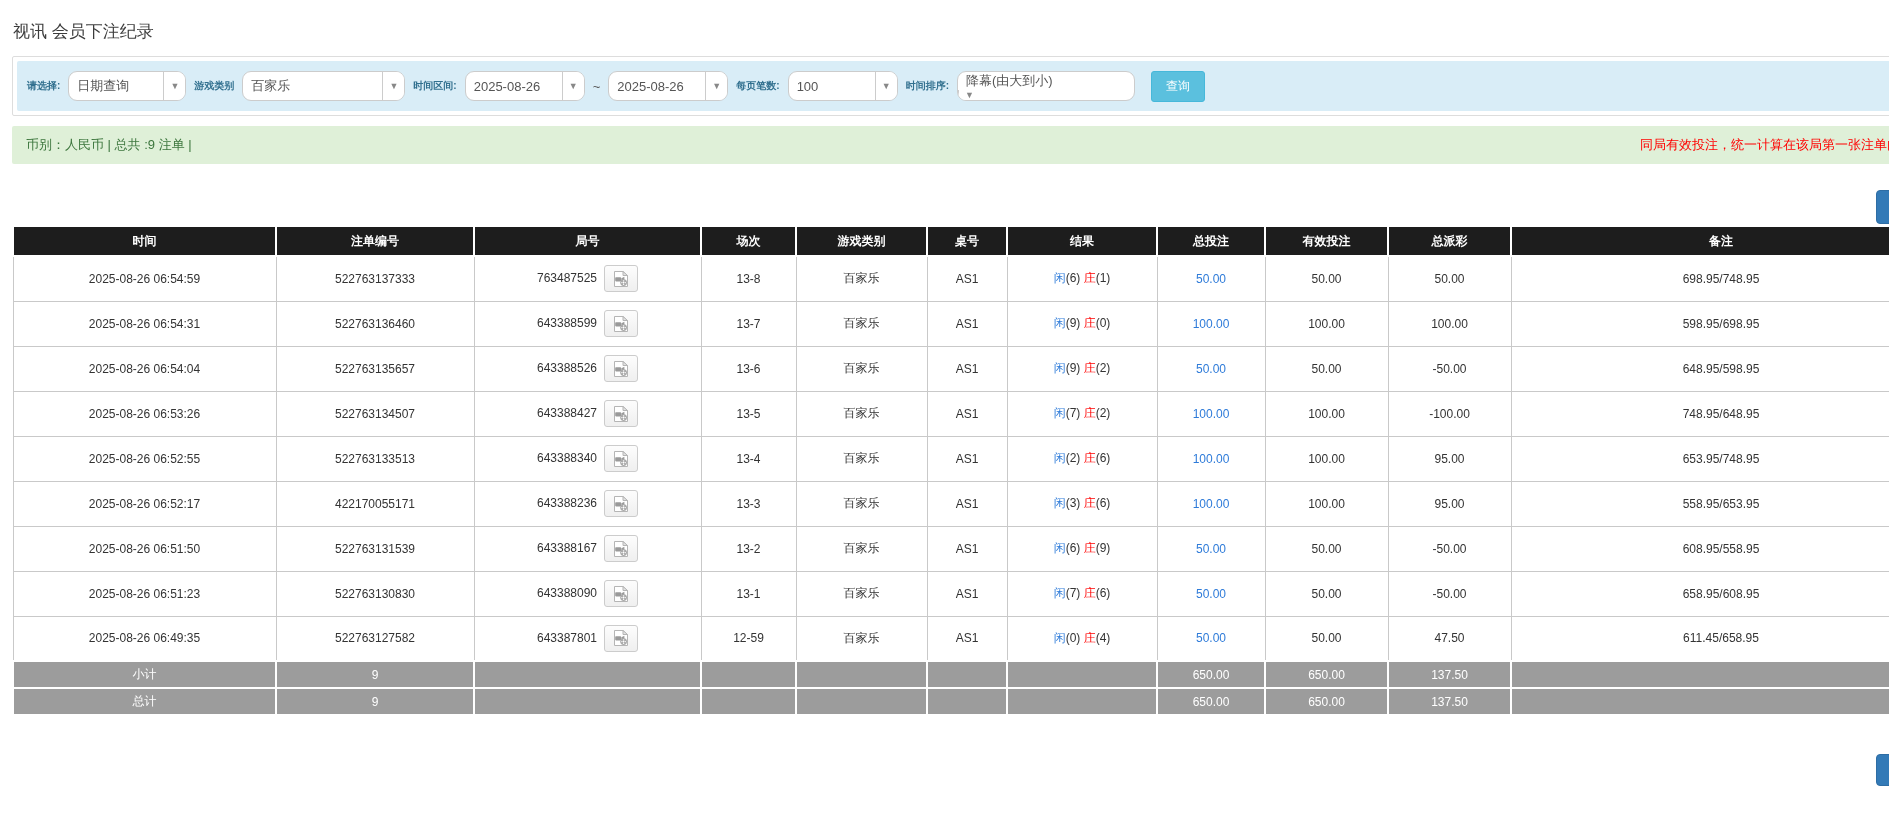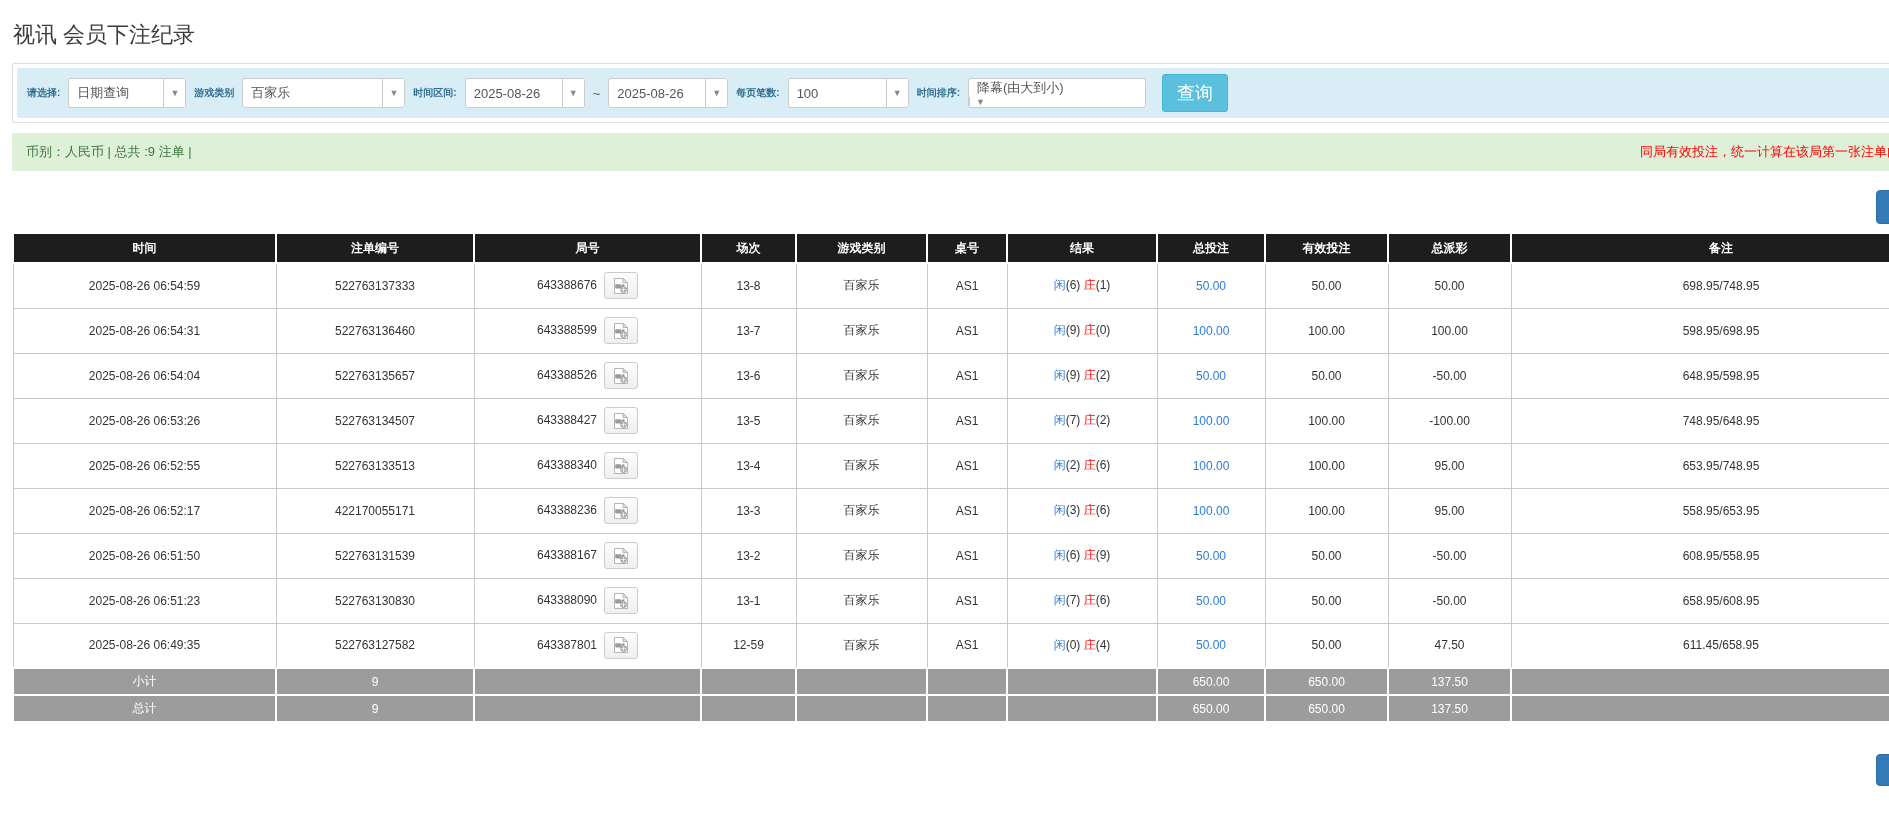--- a/index.html
+++ b/index.html
@@ -6,21 +6,21 @@
   html, body { width: 1889px; height: 826px; }
   body {
     position: relative;
     overflow: hidden;
     background: #ffffff;
     font-family: "Liberation Sans", "DejaVu Sans", sans-serif;
     color: #333;
   }
   .page-title {
     margin: 20px 7px 0 13px;
-    font-size: 22px;
+    font-size: 17px;
     font-weight: normal;
     color: #3c3c3c;
   }
   
   .filter-panel {
     margin: 13px 0 0 12px;
     width: 1918px;
     border: 1px solid #ddd;
     border-radius: 2px;
     padding: 4px;
@@ -40,21 +40,21 @@
     font-size: 10px;
     font-weight: bold;
     color: #31708f;
   }
   .select {
     display: inline-flex;
     align-items: stretch;
     height: 30px;
     background: #fff;
     border: 1px solid #ccc;
-    border-radius: 3px;
+    border-radius: 9px;
     overflow: hidden;
     cursor: pointer;
   }
   .select .sel-value {
     display: flex; align-items: center;
     padding: 0 8px;
     font-size: 13px;
     color: #555;
     flex: 1 1 auto;
   }
@@ -62,30 +62,30 @@
     width: 22px;
     border-left: 1px solid #ccc;
     display: flex; align-items: center; justify-content: center;
     background: #fff;
     color: #888;
     font-size: 9px;
   }
   .w-select1 { width: 118px; }
   .w-select2 { width: 163px; }
   .w-date    { width: 120px; }
-  .w-size    { width: 121px; }
+  .w-size    { width: 110px; }
   .w-sort    { width: 178px; flex-direction: column; }
   .tilde { font-size: 13px; color: #555; }
   .btn-search {
     margin-left: 8px;
     background: #5bc0de;
     border: 1px solid #46b8da;
     border-radius: 3px;
     color: #fff;
-    font-size: 18px;
+    font-size: 12px;
     padding: 6px 14px;
     cursor: pointer;
   }
   
   .summary-bar {
     margin: 10px 0 0 12px;
     width: 1918px;
     height: 38px;
     background: #dff0d8;
     border-radius: 2px;
@@ -235,21 +235,21 @@
         <th>总投注</th>
         <th>有效投注</th>
         <th>总派彩</th>
         <th>备注</th>
       </tr>
     </thead>
   <tbody>
       <tr>
         <td>2025-08-26 06:54:59</td>
         <td>522763137333</td>
-        <td><span>643388676</span><span class="video-btn">
+        <td><span>763487525</span><span class="video-btn">
             <svg width="18" height="16" viewBox="0 0 18 16">
               <path d="M2.5 0.5 h8.5 l4.5 4 v11 h-13 z" fill="#ffffff" stroke="#b5b5b5"></path>
               <path d="M11 0.5 v4 h4.5 z" fill="#e3e3e3" stroke="#b5b5b5"></path>
               <rect x="3.2" y="6.2" width="6" height="4.2" rx="0.8" fill="#9a9a9a"></rect>
               <path d="M9.4 7.2 l3-1.4 v5 l-3-1.4 z" fill="#9a9a9a"></path>
               <circle cx="11.6" cy="11.6" r="3.4" fill="#aaaaaa"></circle>
               <circle cx="11.6" cy="11.6" r="0.8" fill="#ffffff"></circle>
               <circle cx="11.6" cy="9.9" r="0.7" fill="#ffffff"></circle>
               <circle cx="11.6" cy="13.3" r="0.7" fill="#ffffff"></circle>
               <circle cx="9.9" cy="11.6" r="0.7" fill="#ffffff"></circle>

